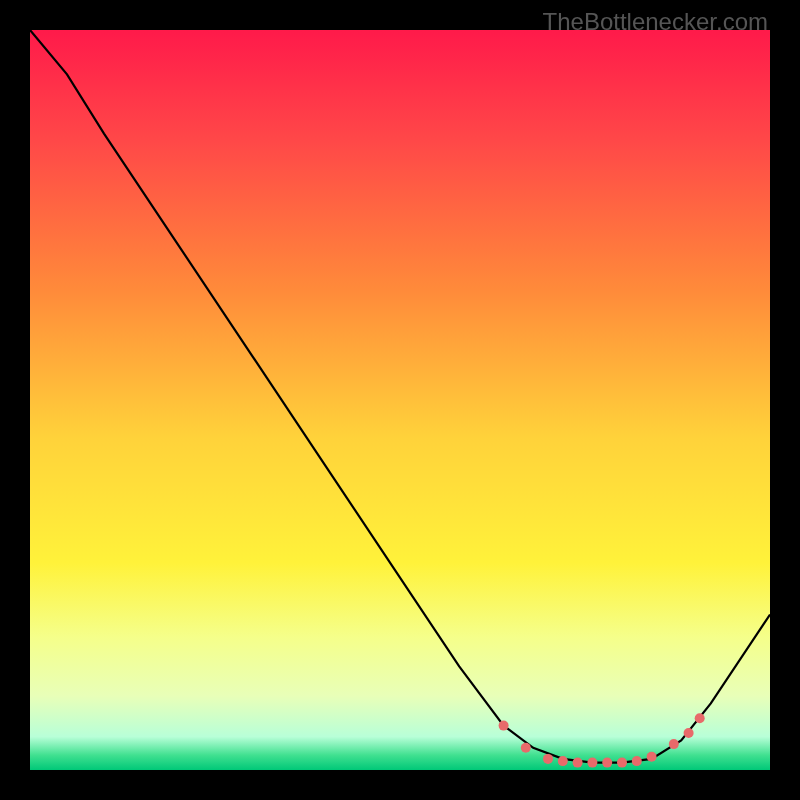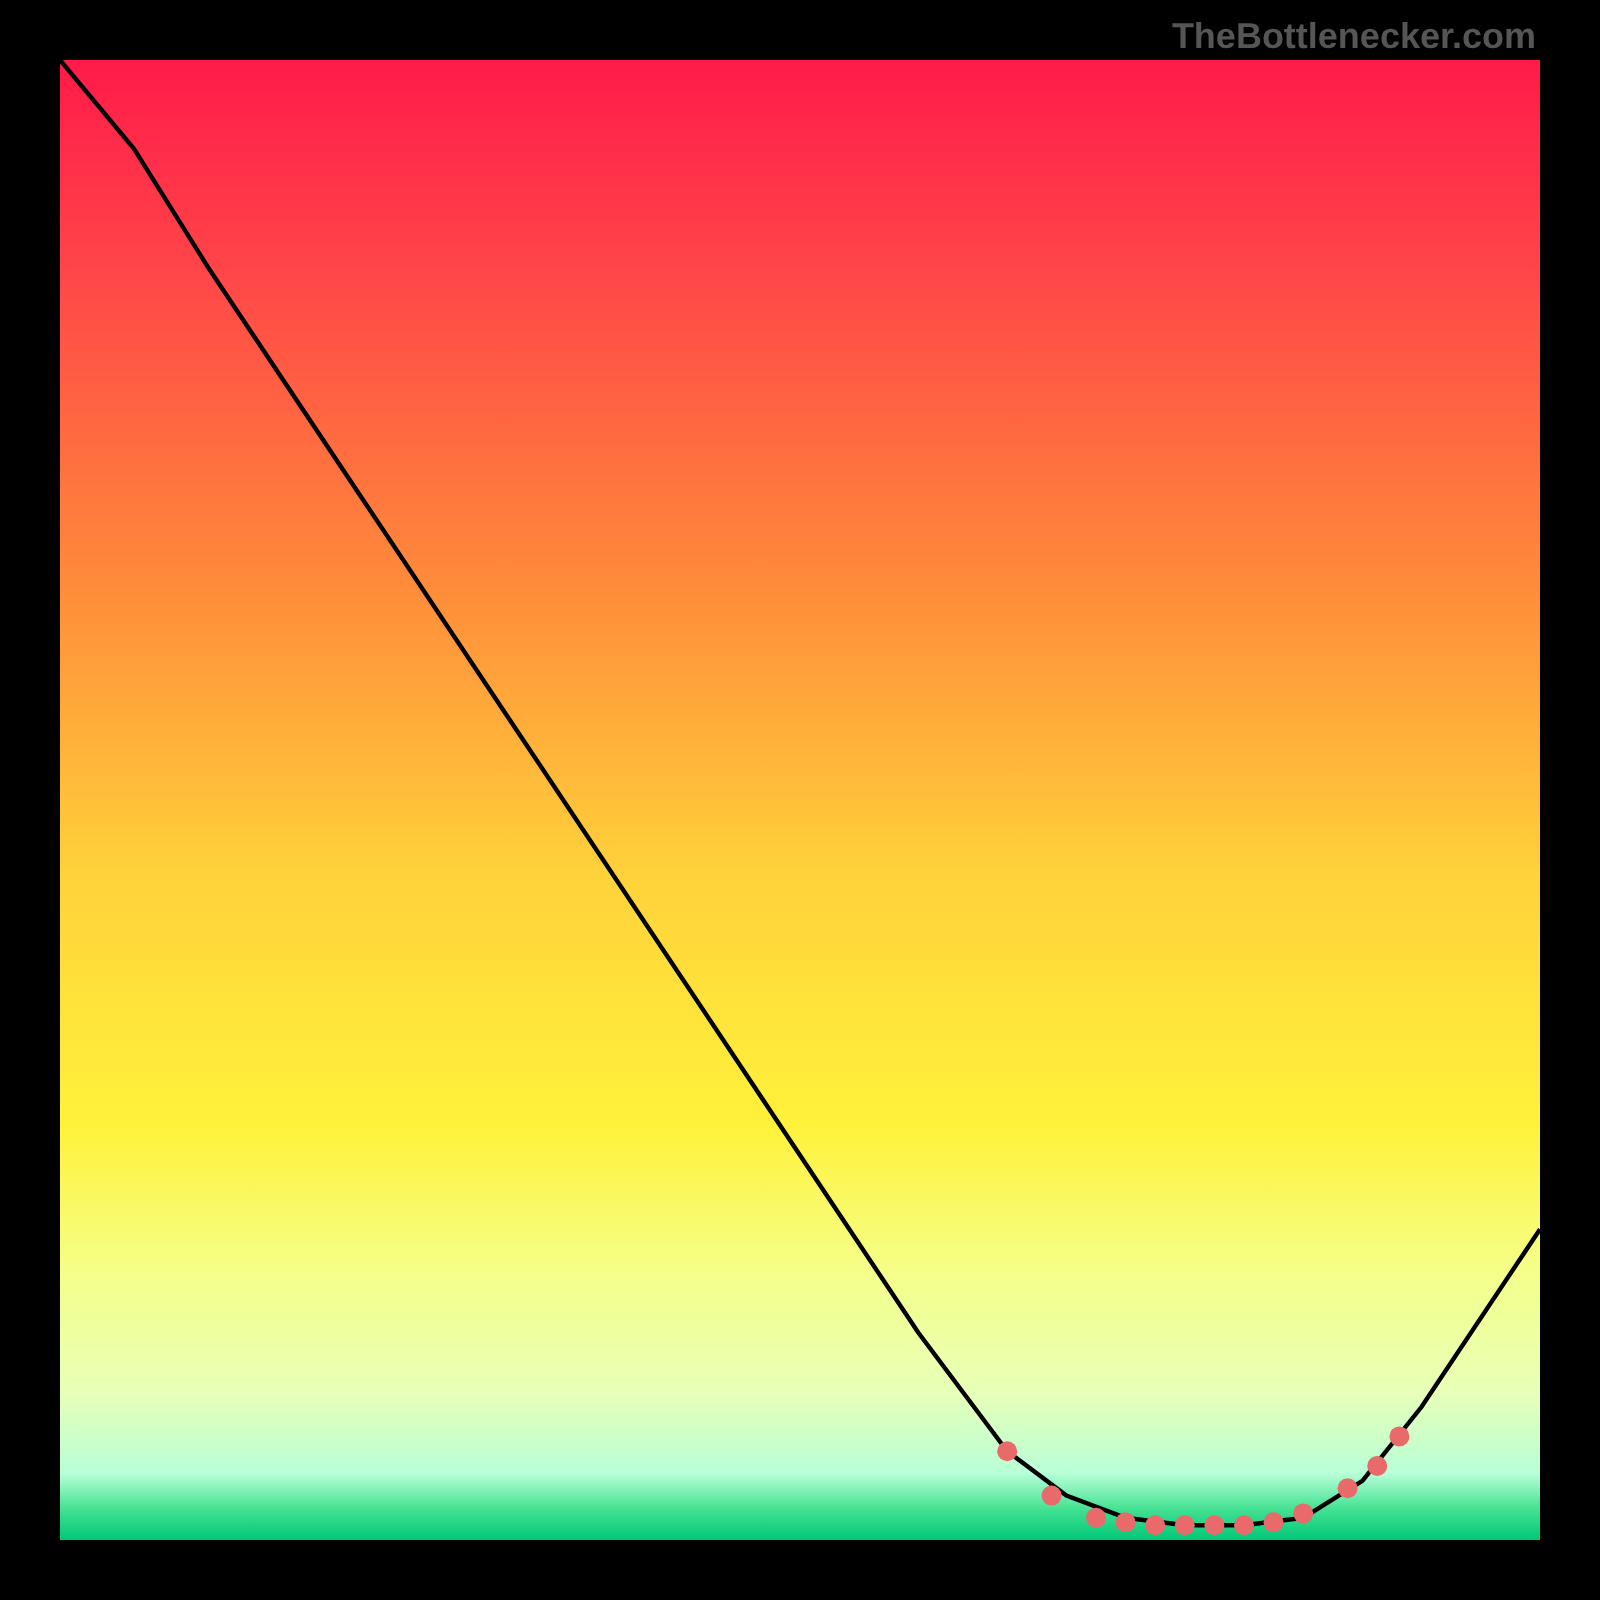--- a/index.html
+++ b/index.html
@@ -22,22 +22,22 @@
     left: 0;
     top: 0;
     width: 100%;
     height: 100%;
   }
   .watermark {
     position: absolute;
     top: 8px;
     right: 32px;
     color: #555;
-    font-size: 18px;
-    font-weight: 700;
+    font-size: 24px;
+    font-weight: 400;
     z-index: 10;
   }
   svg.curve {
     position: absolute;
     left: 0;
     top: 0;
     width: 100%;
     height: 100%;
     z-index: 5;
   }

